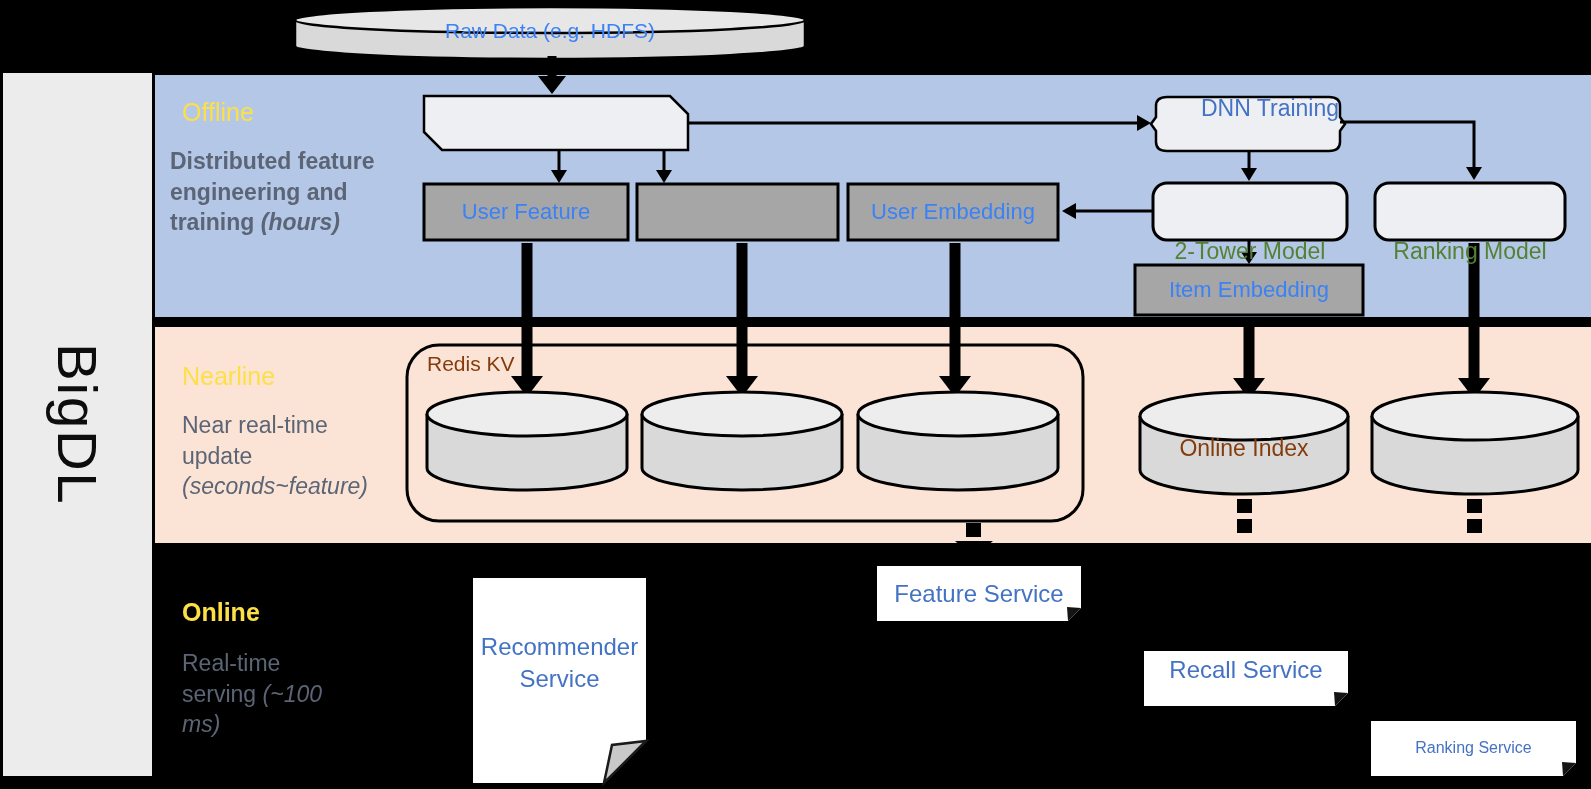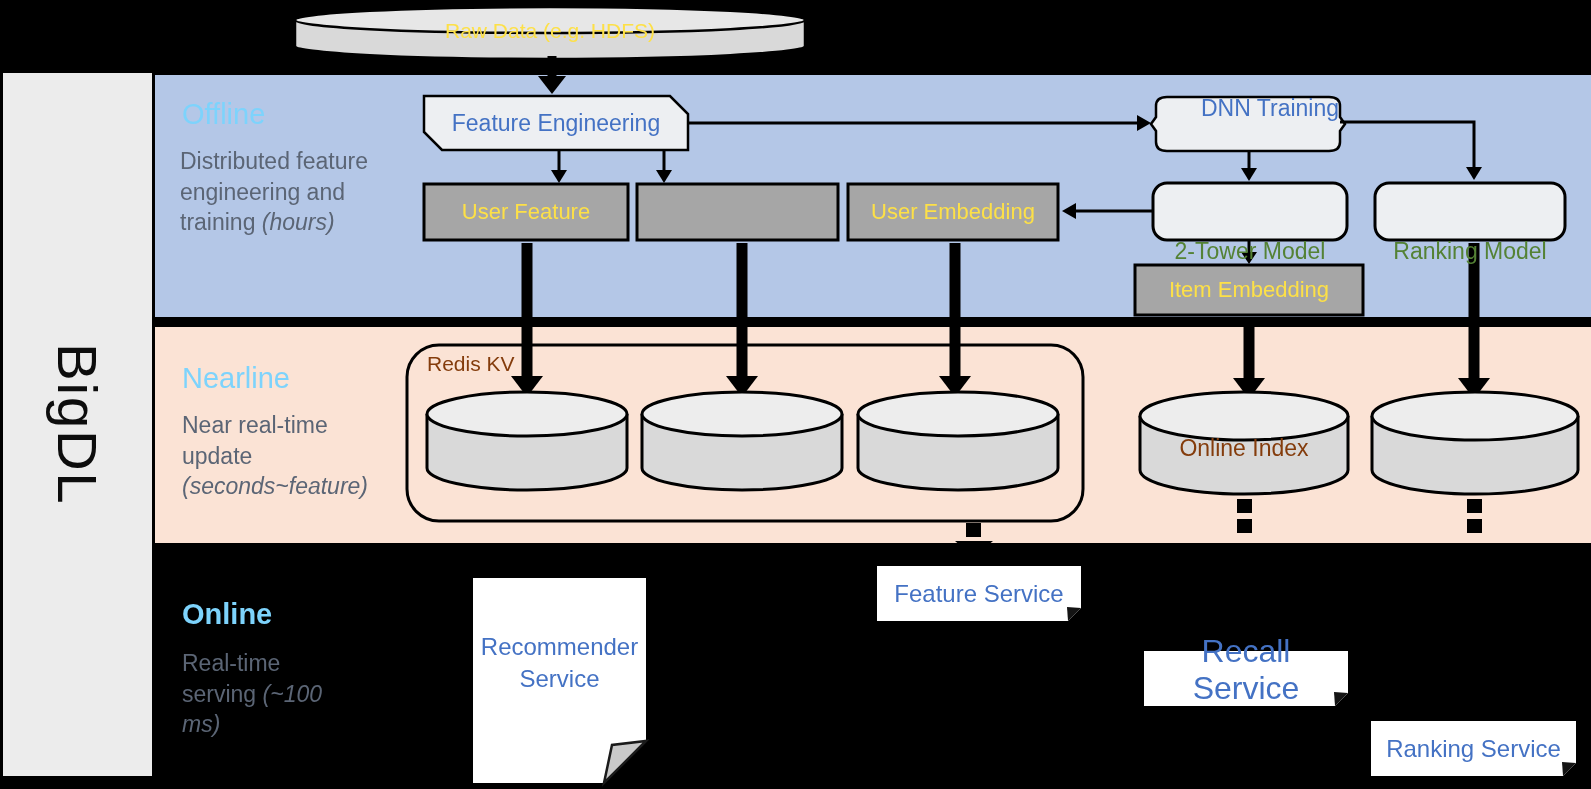--- a/index.html
+++ b/index.html
@@ -7,22 +7,22 @@
          font-family:"Liberation Sans", sans-serif;}
   .band{position:absolute;left:155px;width:1436px;}
   .band.offline{top:75px;height:242px;background:#b4c7e7;}
   .band.nearline{top:327px;height:216px;background:#fbe3d5;}
   .sidebar{position:absolute;left:3px;top:73px;width:149px;height:703px;background:#ececec;
            display:flex;align-items:center;justify-content:center;}
   .sidebar-label{transform:rotate(90deg);font-size:56px;color:#0d0d0d;letter-spacing:2px;white-space:nowrap;}
   svg.overlay{position:absolute;left:0;top:0;pointer-events:none;}
   .nlabel{position:absolute;display:flex;align-items:center;justify-content:center;
           text-align:center;pointer-events:none;line-height:1.15;}
-  .c-blue{color:#4472c4;} .c-green{color:#548235;margin-top:40px;} .c-brown{color:#843c0c;} .c-dark{color:#fde047;}
-  .sec-title{position:absolute;font-size:29px;font-weight:500;color:#7dd3fc;}
+  .c-blue{color:#4472c4;} .c-green{color:#548235;margin-top:40px;} .c-brown{color:#843c0c;} .c-dark{color:#3b82f6;}
+  .sec-title{position:absolute;font-size:25px;font-weight:500;color:#fde047;}
   .sec-title.bold{font-weight:700;}
   .sec-desc{position:absolute;font-size:23px;color:#5b6575;line-height:1.33;}
   .sec-desc .it{font-style:italic;}
 </style>
 </head>
 <body>
 
 <div id="stage">
 
   <div class="band offline"></div>
@@ -112,36 +112,35 @@
     <path d="M1081,608 L1068,621 L1067,607 Z" fill="#141414"></path>
 
     <path d="M1144,651 L1348,651 L1348,693 L1335,706 L1144,706 Z" fill="#ffffff"></path>
     <path d="M1348,693 L1335,706 L1334,692 Z" fill="#141414"></path>
 
     <path d="M1371,721 L1576,721 L1576,763 L1563,776 L1371,776 Z" fill="#ffffff"></path>
     <path d="M1576,763 L1563,776 L1562,762 Z" fill="#141414"></path>
   </svg>
 
   <div class="nlabel c-dark" style="left:295px;top:12px;width:510px;height:38px;font-size:21px;">Raw Data (e.g. HDFS)</div>
-  <div class="nlabel c-blue" style="left:424px;top:96px;width:264px;height:54px;font-size:23px;">Feature Engineering</div>
   <div class="nlabel c-blue" style="left:1156px;top:81px;width:164px;height:54px;font-size:23px;margin-left:32px;">DNN Training</div>
   <div class="nlabel c-dark" style="left:424px;top:184px;width:204px;height:56px;font-size:22px;">User Feature</div>
   <div class="nlabel c-dark" style="left:848px;top:184px;width:210px;height:56px;font-size:22px;">User Embedding</div>
   <div class="nlabel c-green" style="left:1153px;top:183px;width:194px;height:57px;font-size:23px;">2-Tower Model</div>
   <div class="nlabel c-green" style="left:1375px;top:183px;width:190px;height:57px;font-size:23px;">Ranking Model</div>
   <div class="nlabel c-dark" style="left:1135px;top:265px;width:228px;height:50px;font-size:22px;">Item Embedding</div>
   <div class="nlabel c-brown" style="left:427px;top:350px;width:120px;height:28px;justify-content:flex-start;font-size:21px;">Redis KV</div>
   <div class="nlabel c-brown" style="left:1140px;top:426px;width:208px;height:44px;font-size:23px;">Online Index</div>
   <div class="nlabel c-blue" style="left:473px;top:578px;width:173px;height:170px;font-size:24px;line-height:1.35;">Recommender Service</div>
   <div class="nlabel c-blue" style="left:877px;top:566px;width:204px;height:55px;font-size:24px;">Feature Service</div>
-  <div class="nlabel c-blue" style="left:1144px;top:651px;width:204px;height:38px;font-size:32px;">Recall Service</div>
-  <div class="nlabel c-blue" style="left:1371px;top:721px;width:205px;height:55px;font-size:24px;">Ranking Service</div>
+  <div class="nlabel c-blue" style="left:1144px;top:651px;width:204px;height:38px;font-size:24px;">Recall Service</div>
+  <div class="nlabel c-blue" style="left:1371px;top:721px;width:205px;height:55px;font-size:16px;">Ranking Service</div>
 
   <div class="sec-title" style="left:182px;top:98px;">Offline</div>
-  <div class="sec-desc" style="left:180px;top:146px;width:205px;"><span>Distributed feature engineering and training </span><span class="it">(hours)</span></div>
+  <div class="sec-desc" style="left:170px;top:146px;width:205px;font-weight:bold;"><span>Distributed feature engineering and training </span><span class="it">(hours)</span></div>
 
   <div class="sec-title" style="left:182px;top:362px;">Nearline</div>
   <div class="sec-desc" style="left:182px;top:410px;width:215px;"><span>Near real-time update </span><span class="it">(seconds~feature)</span></div>
 
   <div class="sec-title bold" style="left:182px;top:598px;">Online</div>
   <div class="sec-desc" style="left:182px;top:648px;width:165px;"><span>Real-time serving </span><span class="it">(~100 ms)</span></div>
 
 </div>
 
 </body></html>

